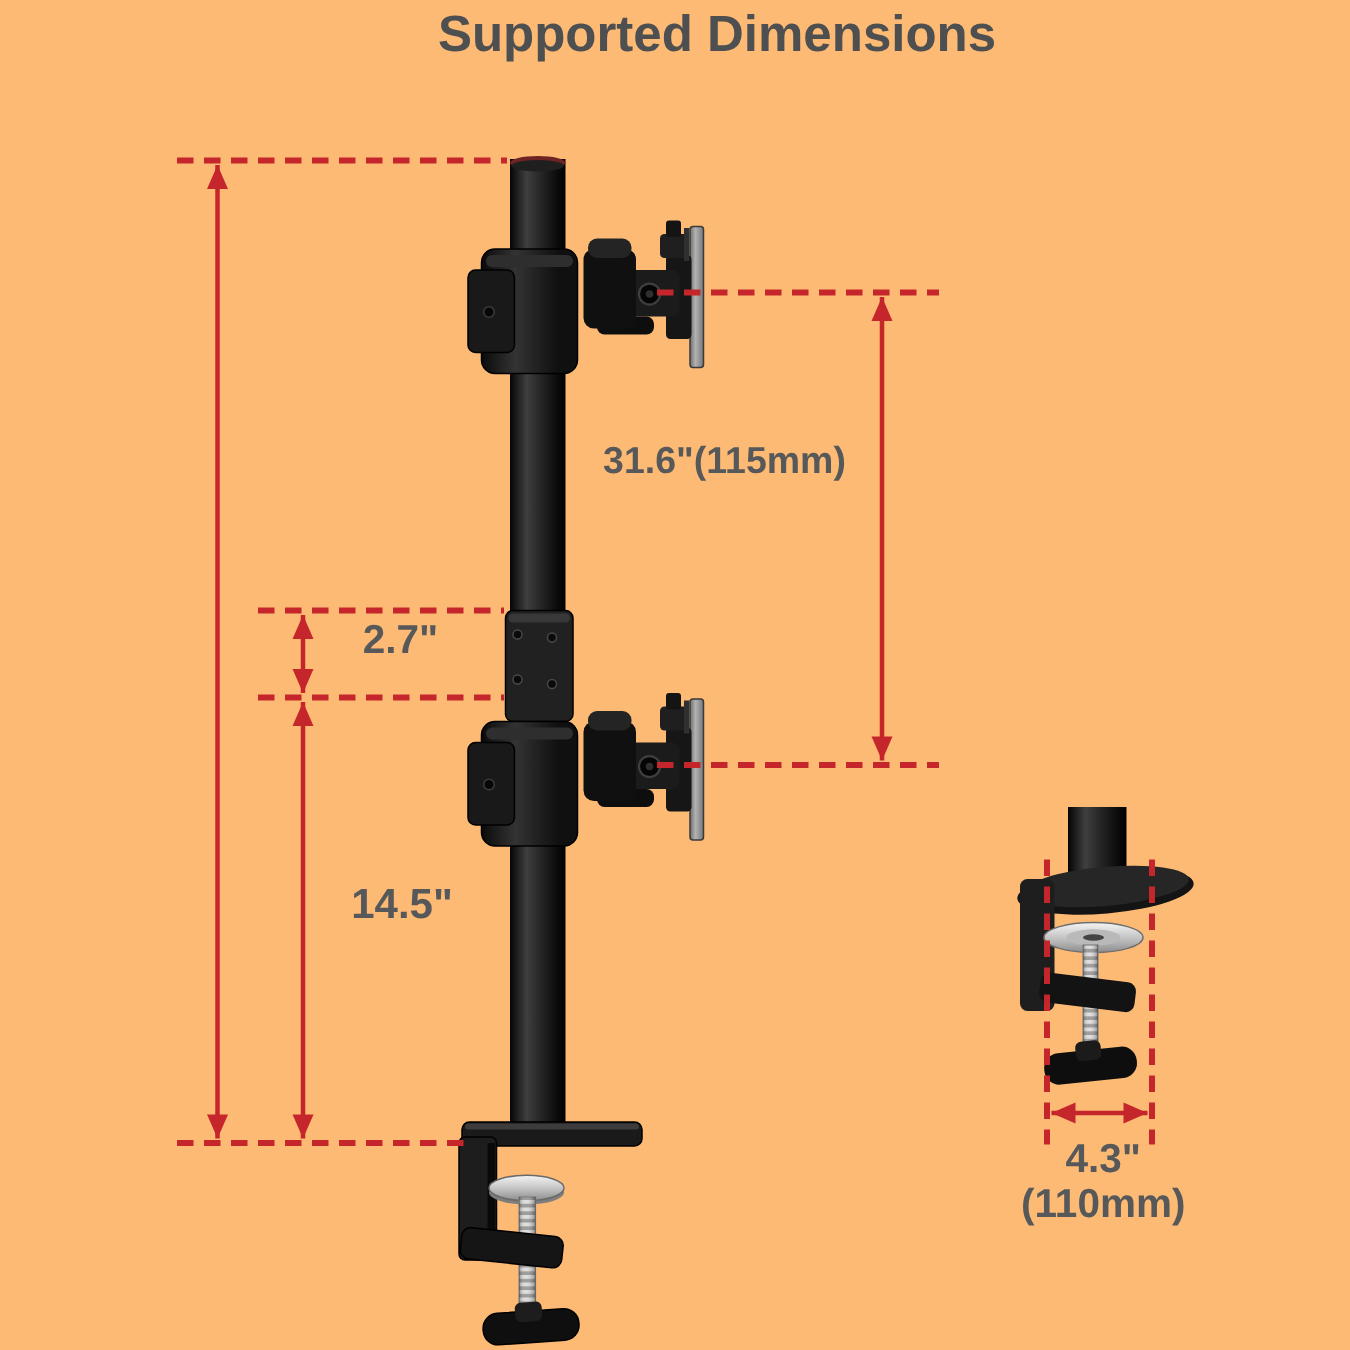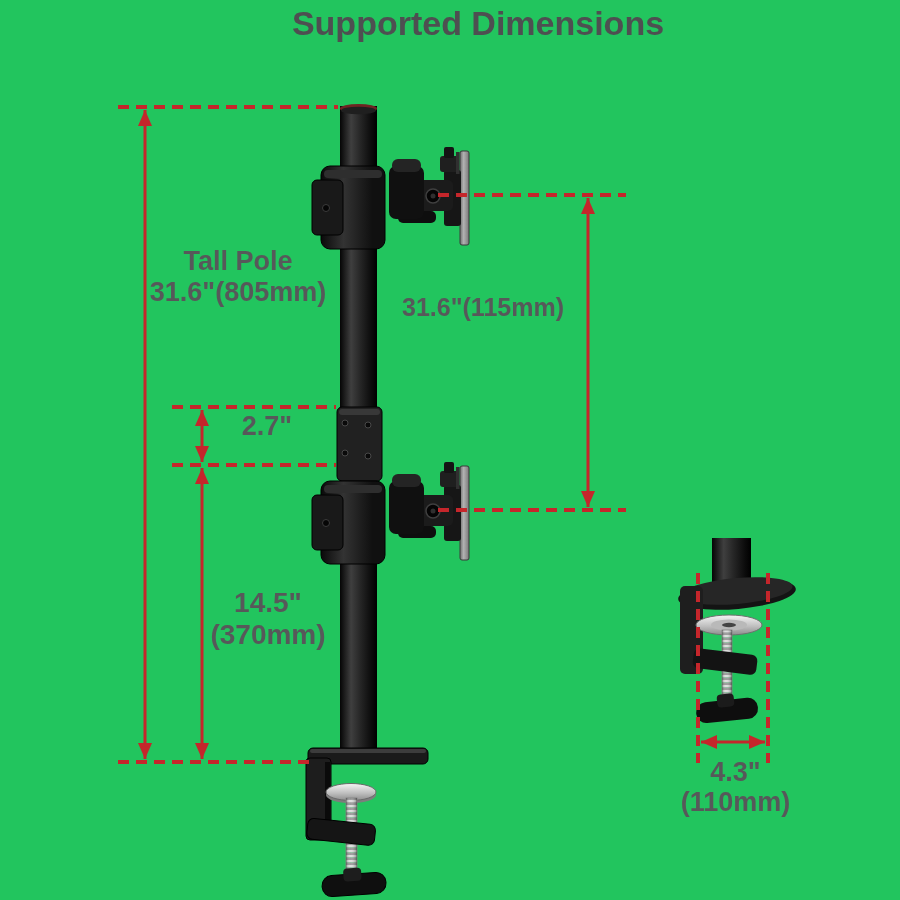--- a/index.html
+++ b/index.html
@@ -1,19 +1,19 @@
 <!DOCTYPE html>
 <html><head>
 <meta charset="utf-8">
 <style>
   html,body{margin:0;padding:0;background:#ffffff;}
   .stage{
     position:relative;
     width:900px;height:900px;
-    background:#22c55e;
+    background:#fdba74;
     font-family:"Liberation Sans", sans-serif;
     overflow:hidden;
   }
   .diagram-svg{position:absolute;left:0;top:0;}
   .page-title{
     position:absolute;left:56px;top:4px;width:844px;
     text-align:center;
     font-size:34px;font-weight:700;color:#4e4f51;
     letter-spacing:0px;
   }
@@ -168,36 +168,31 @@
       <line x1="145" y1="110" x2="145" y2="759" marker-start="url(#arrowR)" marker-end="url(#arrowR)"></line>
       <line x1="202" y1="410" x2="202" y2="462" marker-start="url(#arrowR)" marker-end="url(#arrowR)"></line>
       <line x1="202" y1="468" x2="202" y2="759" marker-start="url(#arrowR)" marker-end="url(#arrowR)"></line>
       <line x1="588" y1="198" x2="588" y2="507" marker-start="url(#arrowR)" marker-end="url(#arrowR)"></line>
       <line x1="701" y1="742" x2="765" y2="742" marker-start="url(#arrowR)" marker-end="url(#arrowR)"></line>
     </g>
   </svg>
 
   <div class="page-title">Supported Dimensions</div>
 
-  <div class="lbl lbl-tallpole">
-    <div>Tall Pole</div>
-    <div>31.6"(805mm)</div>
-  </div>
 
   <div class="lbl lbl-heights">
     <div class="hv">31.6"(115mm)</div>
   </div>
 
   <div class="lbl lbl-overlap">
     <div>2.7"</div>
   </div>
 
   <div class="lbl lbl-lower">
     <div>14.5"</div>
-    <div>(370mm)</div>
   </div>
 
   <div class="lbl lbl-clampw">
     <div>4.3"</div>
     <div>(110mm)</div>
   </div>
 
 </div>
 
 </body></html>

